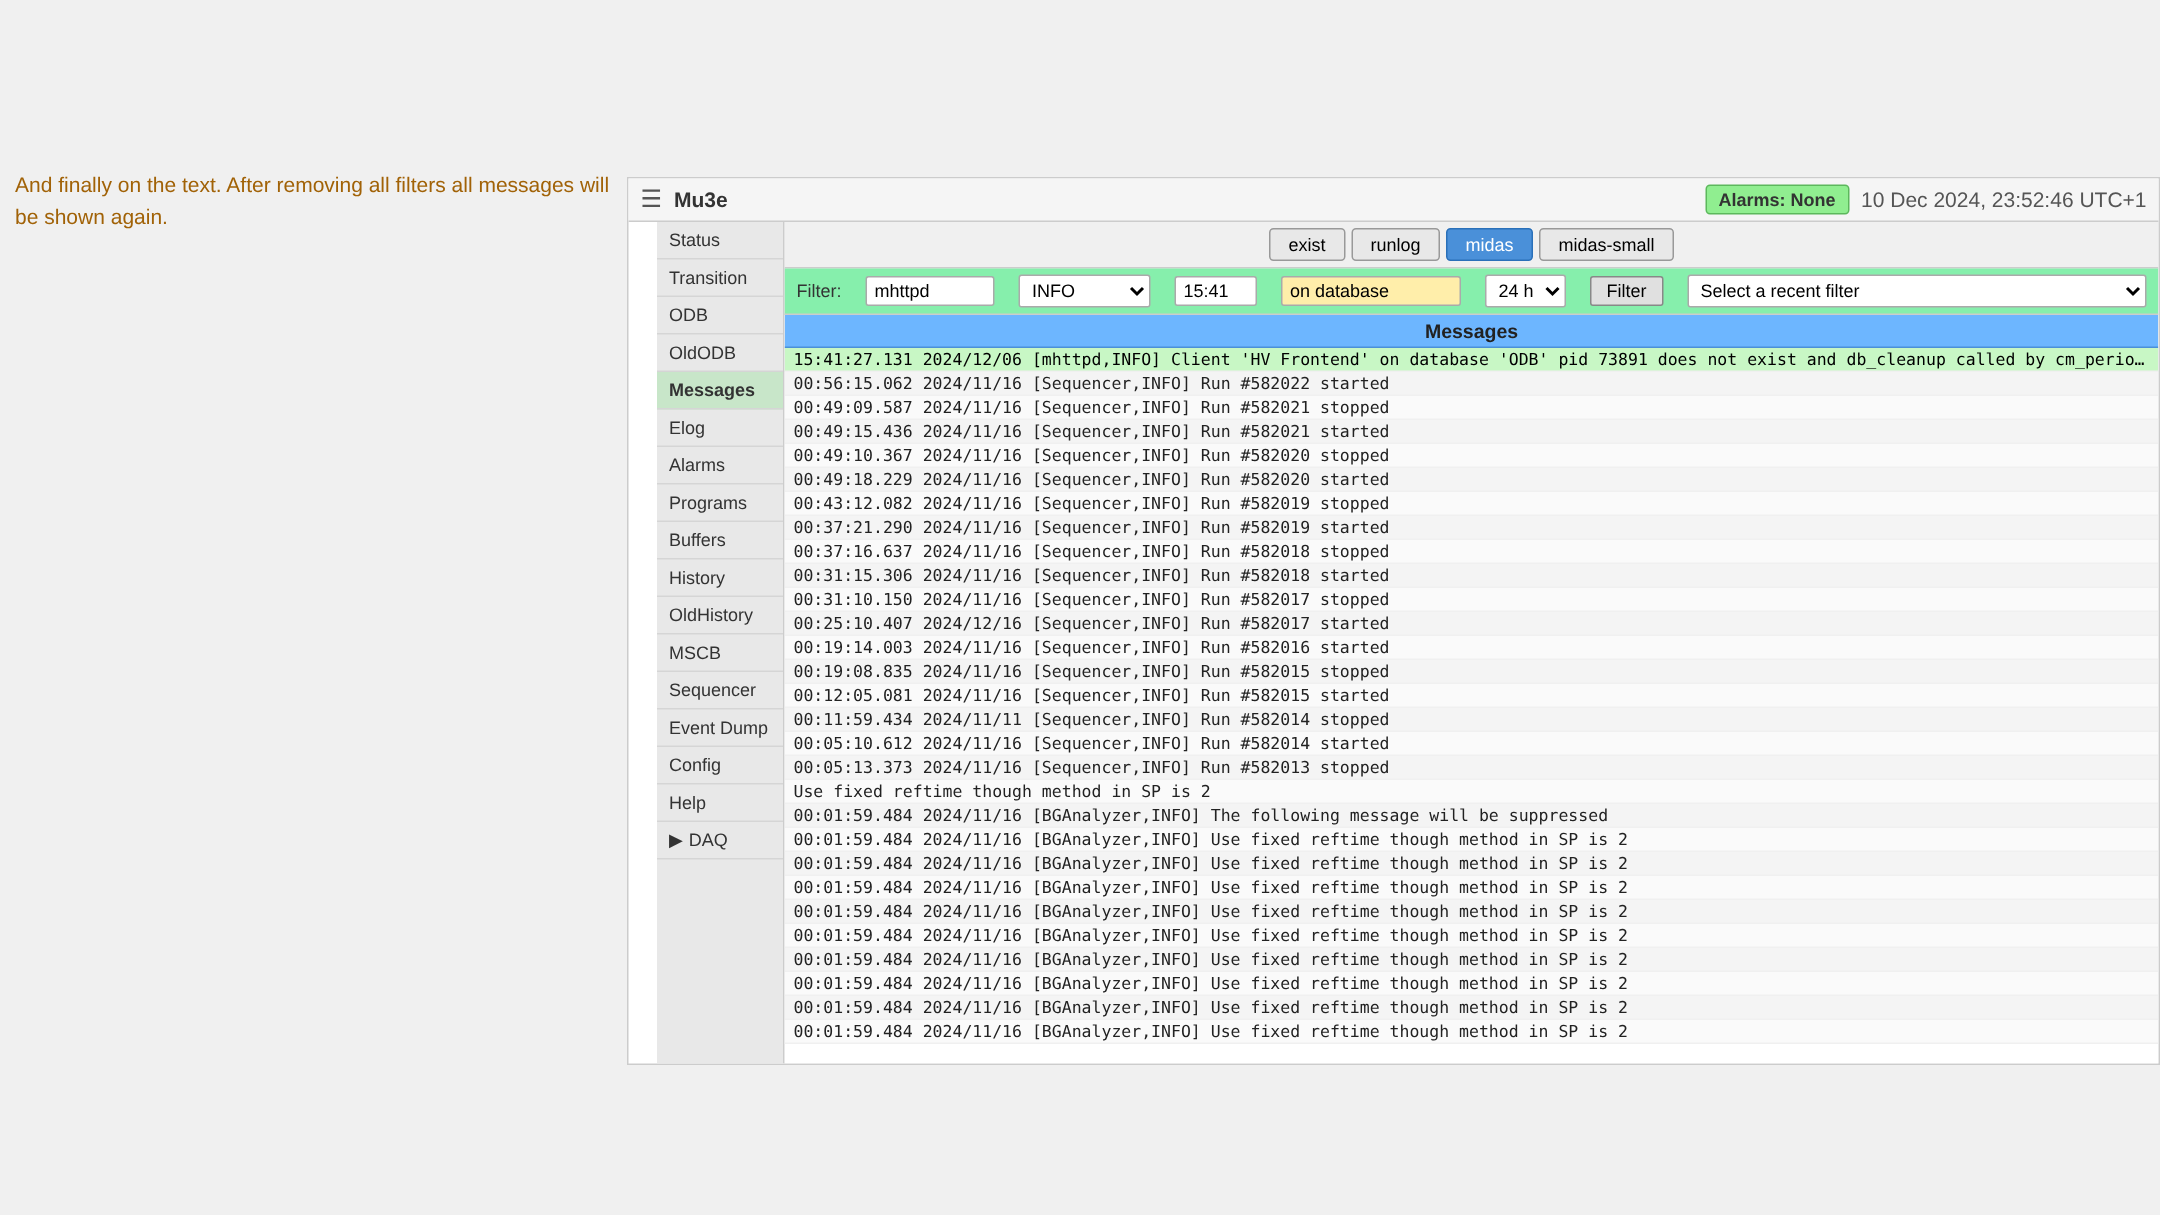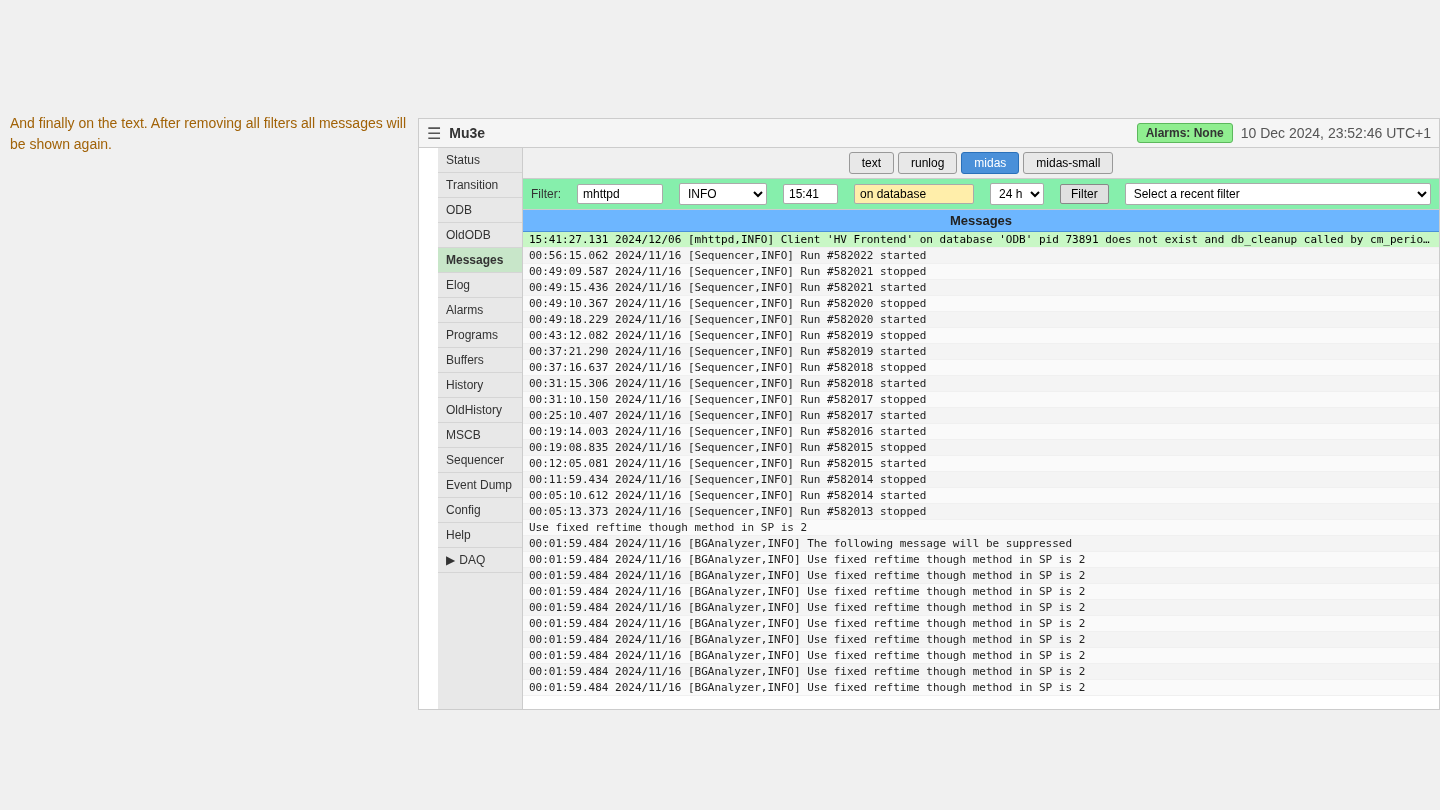--- a/index.html
+++ b/index.html
@@ -264,21 +264,21 @@
         <div class="sidebar-item">Sequencer</div>
         <div class="sidebar-item">Event Dump</div>
         <div class="sidebar-item">Config</div>
         <div class="sidebar-item">Help</div>
         <div class="sidebar-item daq"><span>▶</span> DAQ</div>
       </div>
 
     <div class="content-area">
 
       <div class="nav-buttons">
-      <button class="nav-btn">text</button>
+      <button class="nav-btn">exist</button>
           <button class="nav-btn">runlog</button>
           <button class="nav-btn active">midas</button>
           <button class="nav-btn">midas-small</button>
         </div>
 
       <div class="filter-bar">
         <span class="filter-label">Filter:</span>
         <input class="filter-input filter-input-text" type="text" value="mhttpd" style="">
         <select class="filter-select"><option value="INFO">INFO</option><option value="DEBUG">DEBUG</option><option value="WARNING">WARNING</option><option value="ERROR">ERROR</option></select>
         <input class="filter-input filter-input-time" type="text" value="15:41" style="">
@@ -295,25 +295,25 @@
             <div class="message-row">00:56:15.062 2024/11/16 [Sequencer,INFO] Run #582022 started</div>
             <div class="message-row">00:49:09.587 2024/11/16 [Sequencer,INFO] Run #582021 stopped</div>
             <div class="message-row">00:49:15.436 2024/11/16 [Sequencer,INFO] Run #582021 started</div>
             <div class="message-row">00:49:10.367 2024/11/16 [Sequencer,INFO] Run #582020 stopped</div>
             <div class="message-row">00:49:18.229 2024/11/16 [Sequencer,INFO] Run #582020 started</div>
             <div class="message-row">00:43:12.082 2024/11/16 [Sequencer,INFO] Run #582019 stopped</div>
             <div class="message-row">00:37:21.290 2024/11/16 [Sequencer,INFO] Run #582019 started</div>
             <div class="message-row">00:37:16.637 2024/11/16 [Sequencer,INFO] Run #582018 stopped</div>
             <div class="message-row">00:31:15.306 2024/11/16 [Sequencer,INFO] Run #582018 started</div>
             <div class="message-row">00:31:10.150 2024/11/16 [Sequencer,INFO] Run #582017 stopped</div>
-            <div class="message-row">00:25:10.407 2024/11/16 [Sequencer,INFO] Run #582017 started</div>
+            <div class="message-row">00:25:10.407 2024/12/16 [Sequencer,INFO] Run #582017 started</div>
             <div class="message-row">00:19:14.003 2024/11/16 [Sequencer,INFO] Run #582016 started</div>
             <div class="message-row">00:19:08.835 2024/11/16 [Sequencer,INFO] Run #582015 stopped</div>
             <div class="message-row">00:12:05.081 2024/11/16 [Sequencer,INFO] Run #582015 started</div>
-            <div class="message-row">00:11:59.434 2024/11/16 [Sequencer,INFO] Run #582014 stopped</div>
+            <div class="message-row">00:11:59.434 2024/11/11 [Sequencer,INFO] Run #582014 stopped</div>
             <div class="message-row">00:05:10.612 2024/11/16 [Sequencer,INFO] Run #582014 started</div>
             <div class="message-row">00:05:13.373 2024/11/16 [Sequencer,INFO] Run #582013 stopped</div>
             <div class="message-row">Use fixed reftime though method in SP is 2</div>
             <div class="message-row">00:01:59.484 2024/11/16 [BGAnalyzer,INFO] The following message will be suppressed</div>
             <div class="message-row">00:01:59.484 2024/11/16 [BGAnalyzer,INFO] Use fixed reftime though method in SP is 2</div>
             <div class="message-row">00:01:59.484 2024/11/16 [BGAnalyzer,INFO] Use fixed reftime though method in SP is 2</div>
             <div class="message-row">00:01:59.484 2024/11/16 [BGAnalyzer,INFO] Use fixed reftime though method in SP is 2</div>
             <div class="message-row">00:01:59.484 2024/11/16 [BGAnalyzer,INFO] Use fixed reftime though method in SP is 2</div>
             <div class="message-row">00:01:59.484 2024/11/16 [BGAnalyzer,INFO] Use fixed reftime though method in SP is 2</div>
             <div class="message-row">00:01:59.484 2024/11/16 [BGAnalyzer,INFO] Use fixed reftime though method in SP is 2</div>

